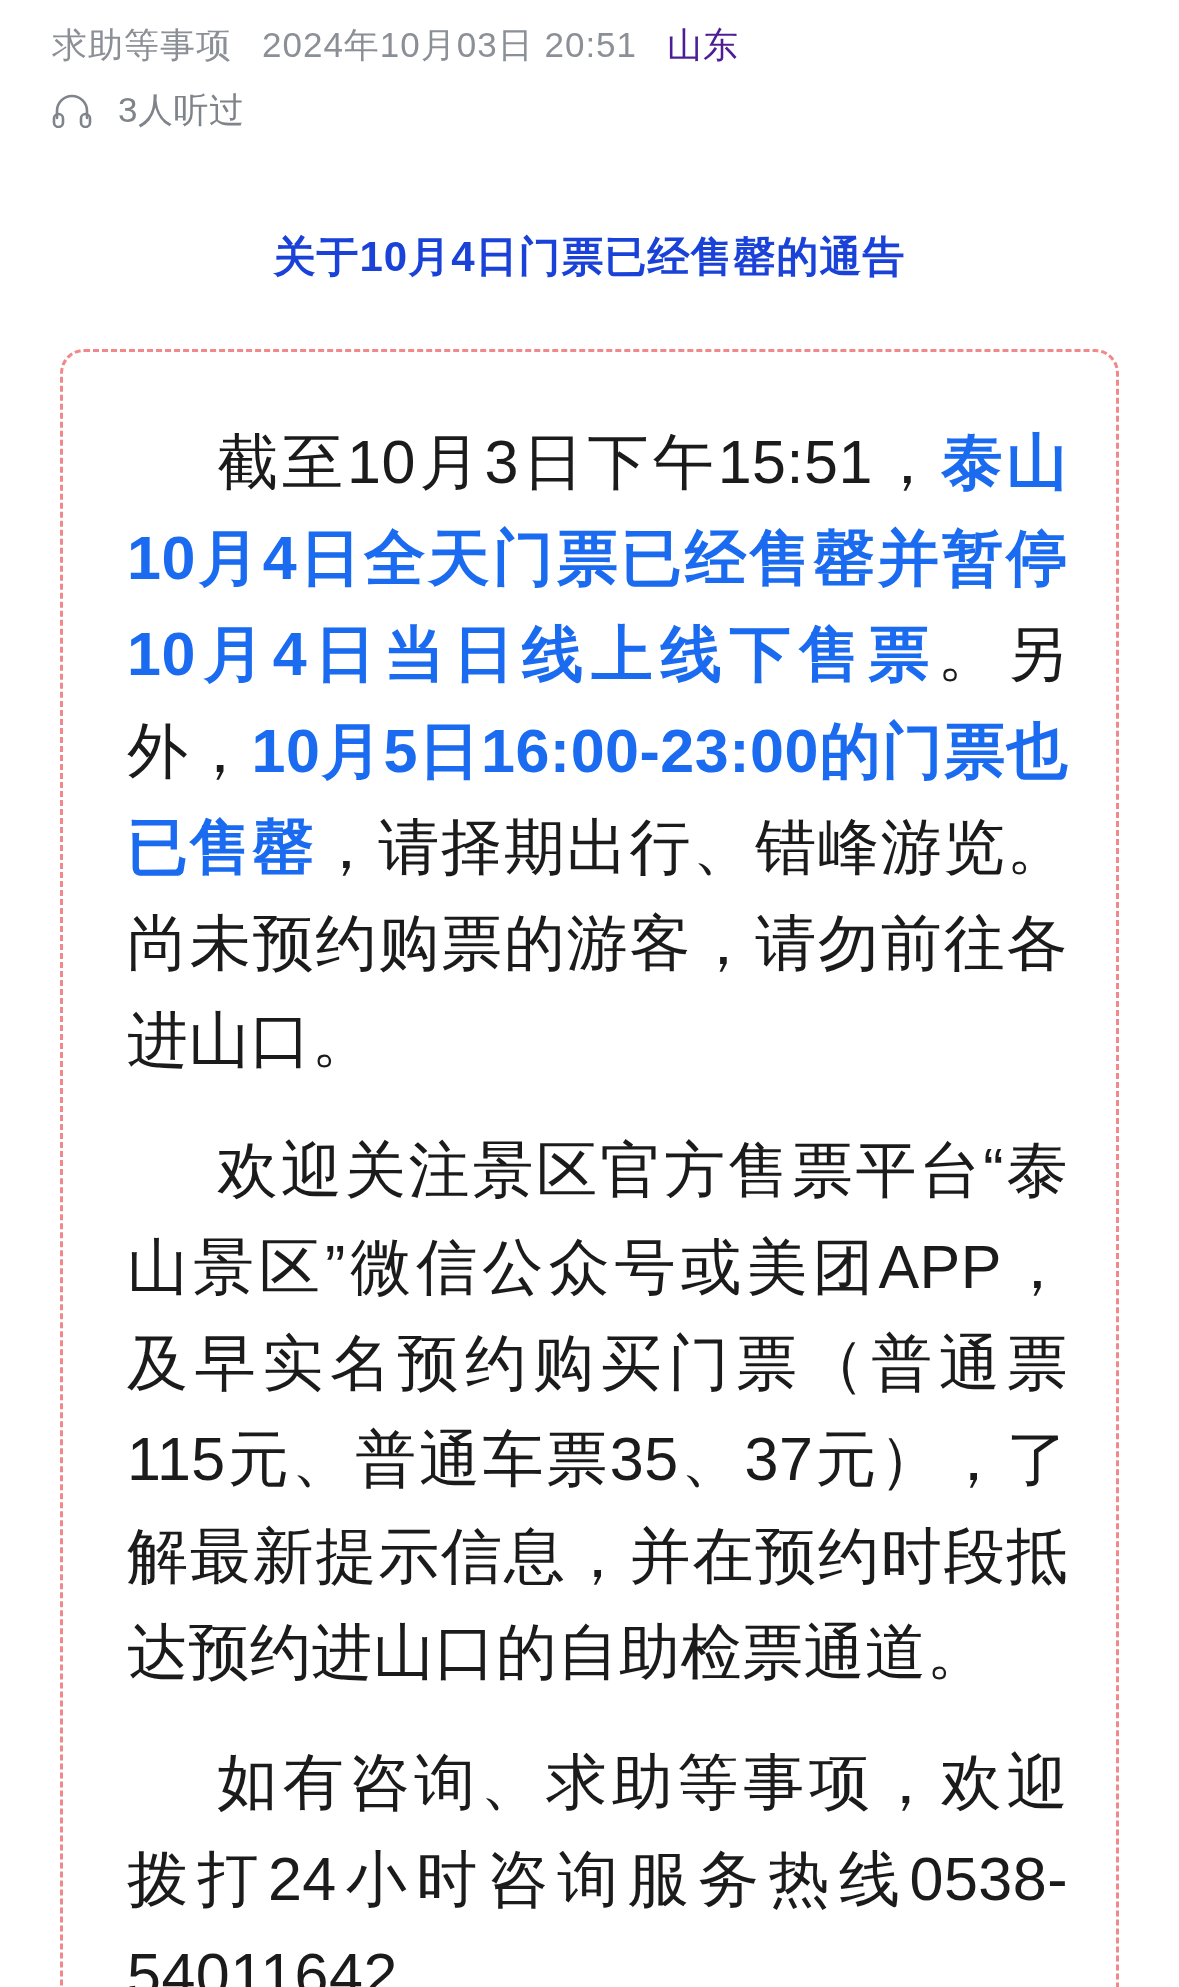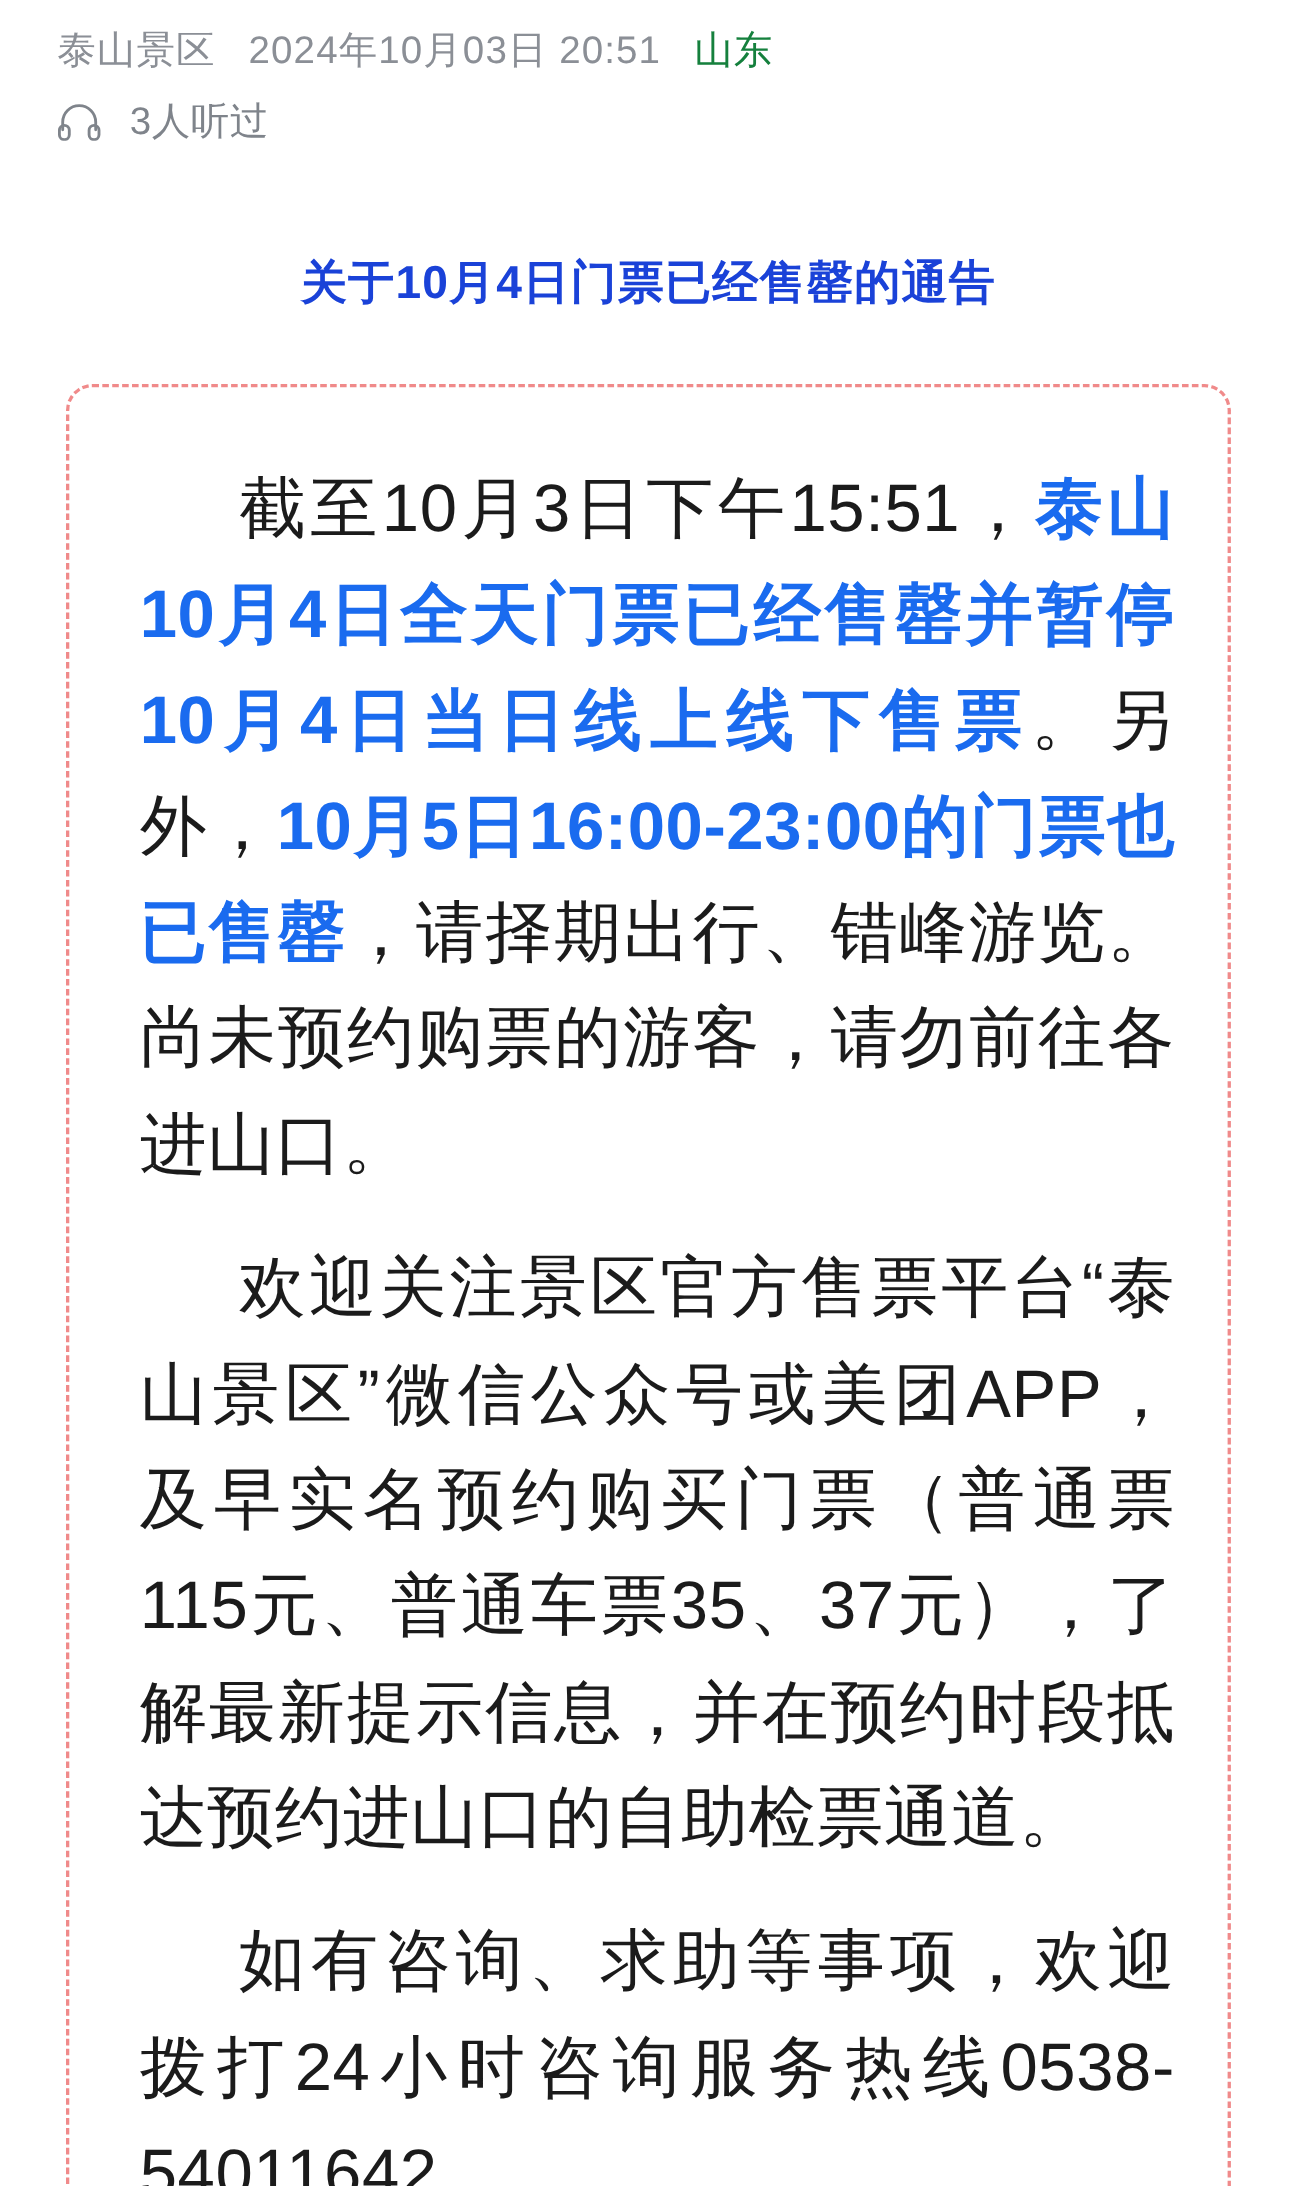--- a/index.html
+++ b/index.html
@@ -34,21 +34,21 @@
     color: #8b8f96;
     letter-spacing: 1px;
   }
   .meta-datetime {
     font-size: 35px;
     color: #8b8f96;
     letter-spacing: 1px;
   }
   .meta-region {
     font-size: 35px;
-    color: #15803d;
+    color: #4c1d95;
     letter-spacing: 1px;
   }
 
   .listen-row {
     display: flex;
     align-items: center;
     padding: 18px 52px 0 52px;
     gap: 26px;
   }
   .headphone-icon {
@@ -110,21 +110,21 @@
     margin-top: 60px;
     letter-spacing: 1px;
   }
 </style>
 </head>
 <body>
 
 <div class="page">
 
   <div class="meta-row">
-    <span class="meta-account">泰山景区</span>
+    <span class="meta-account">求助等事项</span>
     <span class="meta-datetime">2024年10月03日 20:51</span>
     <span class="meta-region">山东</span>
   </div>
 
   <div class="listen-row">
     <span class="headphone-icon">
       <svg viewBox="0 0 40 34" width="40" height="34" aria-hidden="true">
         <path d="M5 24 V17 C5 8.7 11.7 2 20 2 C28.3 2 35 8.7 35 17 V24" fill="none" stroke="#7f848b" stroke-width="2.6" stroke-linecap="round"></path>
         <rect x="2" y="20" width="9" height="13" rx="4.5" fill="none" stroke="#7f848b" stroke-width="2.6"></rect>
         <rect x="29" y="20" width="9" height="13" rx="4.5" fill="none" stroke="#7f848b" stroke-width="2.6"></rect>

